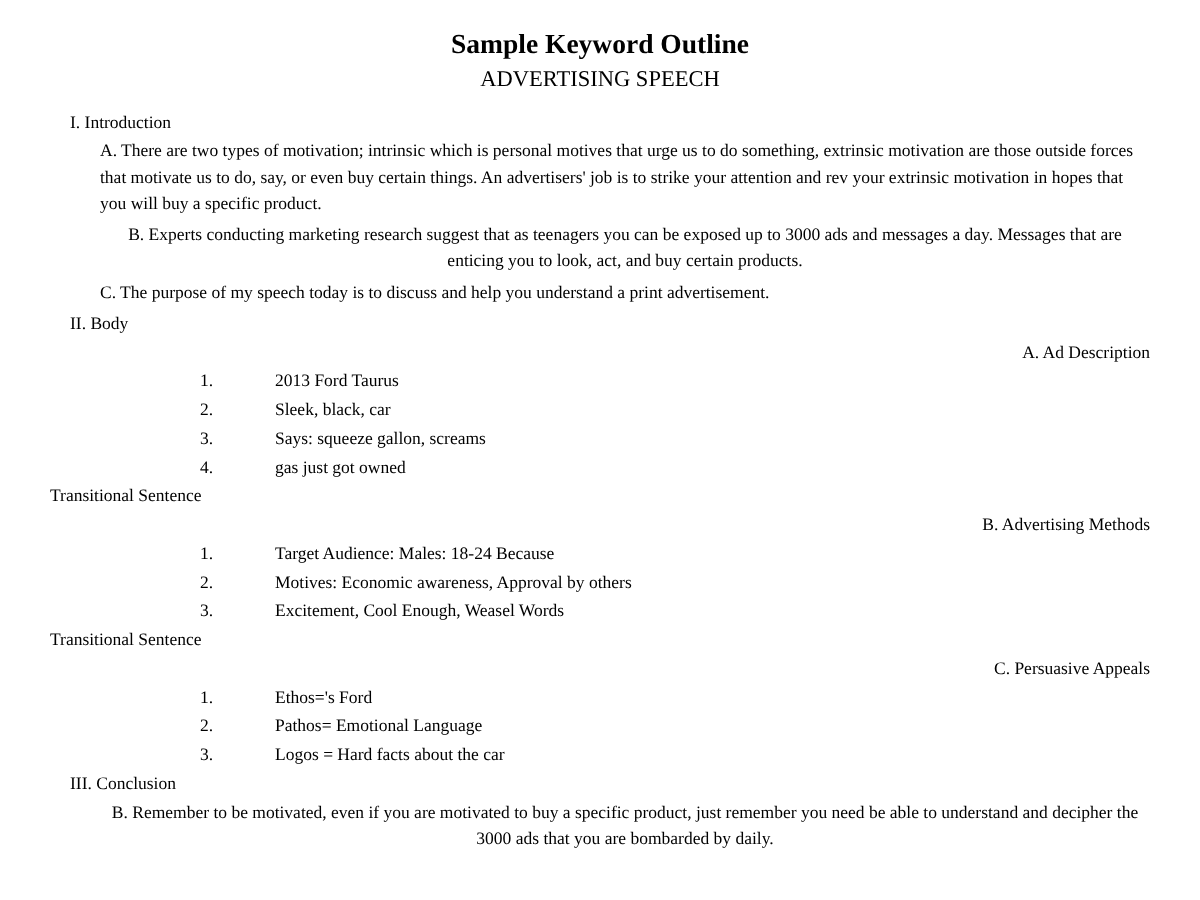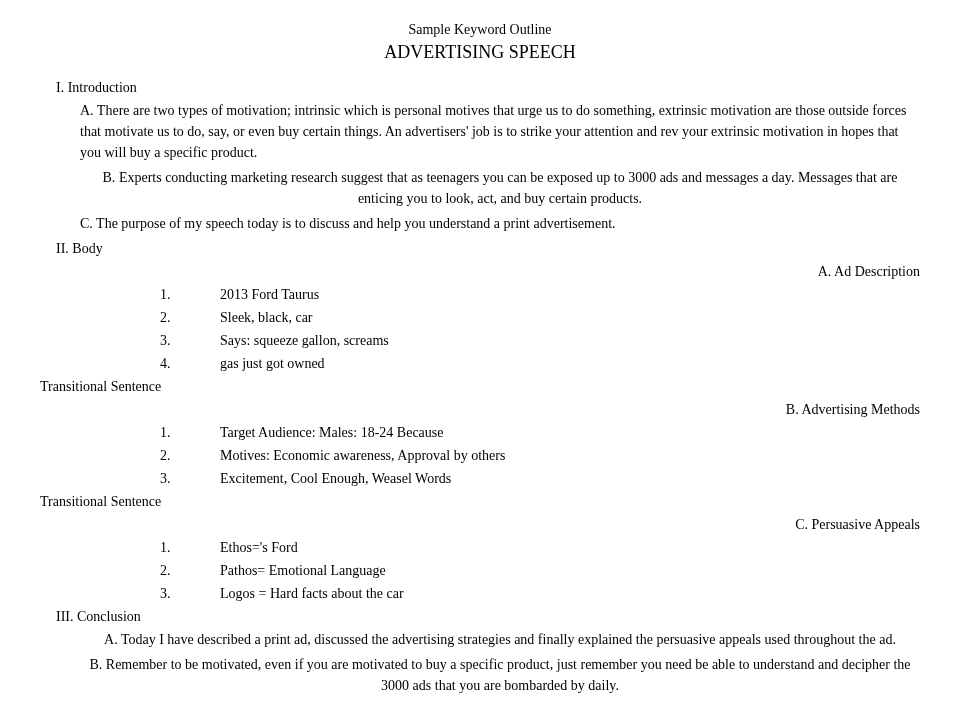--- a/index.html
+++ b/index.html
@@ -22,22 +22,22 @@
       max-width: 880px;
       margin: 0 auto;
     }
 
     .title-block {
       text-align: center;
       margin-bottom: 12px;
     }
 
     .title-line1 {
-      font-size: 14px;
-      font-weight: normal;
+      font-size: 22px;
+      font-weight: bold;
       line-height: 1.4;
     }
 
     .title-line2 {
       font-size: 18px;
       font-weight: normal;
       line-height: 1.4;
       text-align: center;
     }
 
@@ -149,22 +149,19 @@
       <span class="num">2.</span>
       <span>Pathos= Emotional Language</span>
     </div>
     <div class="level2-numbered">
       <span class="num">3.</span>
       <span>Logos = Hard facts about the car</span>
     </div>
 
     <div class="level0">III. Conclusion</div>
 
-    <div style="margin-left:40px; margin-bottom:4px; text-align:center;">
-      <span>A. <span>Today I have described a print ad, discussed the advertising strategies and finally explained the persuasive appeals used throughout the ad.</span></span>
-    </div>
 
     <div style="margin-left:40px; margin-bottom:4px; text-align:center;">
       <span>B. <span>Remember to be motivated, even if you are motivated to buy a specific product, just remember you need be able to understand and decipher the 3000 ads that you are bombarded by daily.</span></span>
     </div>
 
   </div>
 </div>
 
 </body></html>

